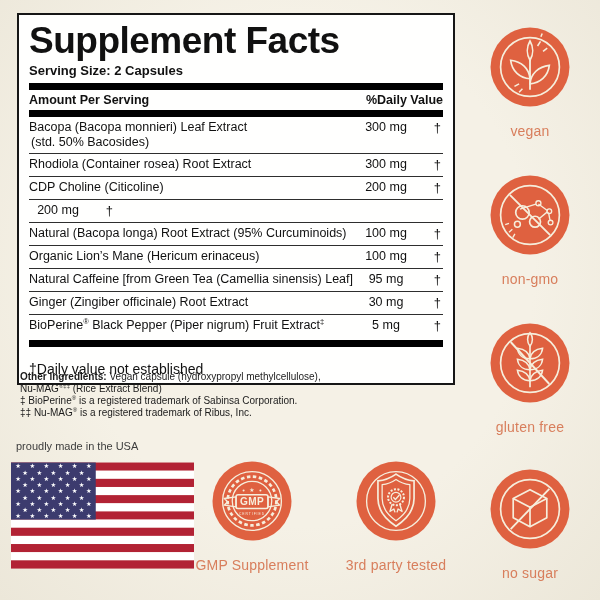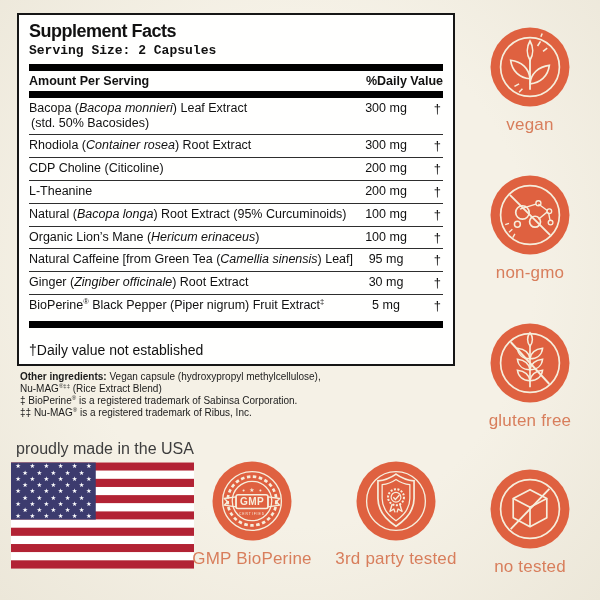--- a/index.html
+++ b/index.html
@@ -2,43 +2,43 @@
 <html><head>
 <meta charset="utf-8">
 <style>
   html,body{margin:0;padding:0;}
   .canvas{position:relative;width:600px;height:600px;overflow:hidden;
     background:radial-gradient(ellipse at 50% 45%, #f5f1e6 55%, #ece7d9 100%);
     font-family:"Liberation Sans", sans-serif; color:#111;}
   
   .facts-panel{position:absolute;left:17px;top:13px;width:438px;box-sizing:border-box;
     background:#fffffe;border:2px solid #161616;padding:6px 10px 4px 10px;}
-  .sf-title{font-size:18px;font-weight:bold;letter-spacing:-0.5px;line-height:1.02;margin:1px 0 3px 0;}
-  .sf-serving{font-size:13px;font-weight:bold;line-height:1.25;font-family:Liberation Mono, monospace;}
+  .sf-title{font-size:37px;font-weight:bold;letter-spacing:-0.5px;line-height:1.02;margin:1px 0 3px 0;}
+  .sf-serving{font-size:13px;font-weight:bold;line-height:1.25;}
   .thick-bar{height:7px;background:#000;margin-top:4px;}
   .sf-colhead{display:flex;justify-content:space-between;font-weight:bold;font-size:12.5px;padding:3px 0 3px 0;gap:20px;}
   .sf-row{display:flex;align-items:flex-start;font-size:12.5px;line-height:1.22;padding:3px 0;}
   .sf-row + .sf-row{border-top:1.5px solid #2e2e2e;}
   .sf-name{flex:1;padding-right:4px;}
   .sf-name2{padding-left:2px;}
   .sf-amt{width:58px;text-align:center;white-space:nowrap;}
   .sf-dv{width:26px;text-align:right;padding-right:2px;font-size:13px;}
   .sf-footnote{font-size:14px;padding:14px 0 2px 0;}
   sup{font-size:60%;vertical-align:super;line-height:0;}
-  .b{font-weight:bold;} .i{font-style:italic;}
+  .b{font-weight:bold;} .i{}
   
   .other-ing{position:absolute;left:20px;top:371px;width:446px;font-size:10px;line-height:1.2;color:#1b1b1b;}
   
-  .made-in{position:absolute;left:16px;top:440px;font-size:16px;color:#3d3d3d;}
+  .made-in{position:absolute;left:16px;top:440px;font-size:11px;color:#3d3d3d;}
   .flag{position:absolute;left:11px;top:461px;width:183px;height:109px;}
   .flag-star{font-size:6.6px;fill:#ffffff;text-anchor:middle;}
   
   .badge{position:absolute;text-align:center;}
   .badge svg{display:block;margin:0 auto;}
-  .badge-label{margin-top:6px;font-size:17px;color:#D87E5C;letter-spacing:0.2px;}
+  .badge-label{margin-top:14px;font-size:14px;color:#D87E5C;letter-spacing:0.2px;}
   .b-vegan{left:468px;top:25px;width:124px;}
   .b-nongmo{left:468px;top:173px;width:124px;}
   .b-gluten{left:462px;top:321px;width:136px;}
   .b-nosugar{left:468px;top:467px;width:124px;}
   .b-gmp{left:188px;top:459px;width:128px;}
   .b-3rd{left:328px;top:459px;width:136px;}
   .icon-stroke{stroke:#F6EEDC;fill:none;}
   .icon-fill{fill:#F6EEDC;}
   .seal-text{fill:#F6EEDC;font-weight:bold;font-size:12px;letter-spacing:0.5px;text-anchor:middle;}
   .seal-sub{fill:#F6EEDC;font-size:4px;letter-spacing:1.1px;text-anchor:middle;}
@@ -68,21 +68,20 @@
           <div class="sf-name"><span>Rhodiola (</span><span class="i">Container rosea</span><span>) Root Extract</span></div>
           <div class="sf-amt">300 mg</div>
           <div class="sf-dv">†</div>
         </div>
         <div class="sf-row">
           <div class="sf-name"><span>CDP Choline (Citicoline)</span></div>
           <div class="sf-amt">200 mg</div>
           <div class="sf-dv">†</div>
         </div>
         <div class="sf-row">
-          <div class="sf-name"><span>L-Theanine</span></div>
           <div class="sf-amt">200 mg</div>
           <div class="sf-dv">†</div>
         </div>
         <div class="sf-row">
           <div class="sf-name"><span>Natural (</span><span class="i">Bacopa longa</span><span>) Root Extract (95% Curcuminoids)</span></div>
           <div class="sf-amt">100 mg</div>
           <div class="sf-dv">†</div>
         </div>
         <div class="sf-row">
           <div class="sf-name"><span>Organic Lion’s Mane (</span><span class="i">Hericum erinaceus</span><span>)</span></div>
@@ -246,39 +245,39 @@
 
   <div class="badge b-nosugar">
     <svg width="84" height="84" viewBox="0 0 100 100">
       <circle cx="50" cy="50" r="47" fill="#DF6140"></circle>
       <circle class="icon-stroke" cx="50" cy="50" r="35" stroke-width="2"></circle>
       <path class="icon-stroke" d="M50 27 L70 37.5 L50 48 L30 37.5 Z" stroke-width="2" stroke-linejoin="round"></path>
       <path class="icon-stroke" d="M30 37.5 L30 60.5 L50 71 L50 48" stroke-width="2" stroke-linejoin="round"></path>
       <path class="icon-stroke" d="M70 37.5 L70 60.5 L50 71" stroke-width="2" stroke-linejoin="round"></path>
       <line class="icon-stroke" x1="73" y1="26" x2="27" y2="74" stroke-width="2.2"></line>
     </svg>
-    <div class="badge-label">no tested</div>
+    <div class="badge-label">no sugar</div>
   </div>
 
   <div class="badge b-gmp">
     <svg width="84" height="84" viewBox="0 0 100 100">
       <circle cx="50" cy="50" r="47" fill="#DF6140"></circle>
       <circle class="icon-stroke" cx="50" cy="50" r="35" stroke-width="1.6"></circle>
       <circle class="icon-stroke" cx="50" cy="50" r="29" stroke-width="3.2" stroke-dasharray="4.2 3"></circle>
       <circle class="icon-stroke" cx="50" cy="50" r="23.5" stroke-width="1.5"></circle>
       <text class="seal-star" x="50" y="39">★</text>
       <circle class="icon-fill" cx="40" cy="37.5" r="1.2"></circle>
       <circle class="icon-fill" cx="60" cy="37.5" r="1.2"></circle>
       <path class="icon-stroke" d="M31 45 L17 47 L21 51 L17 55 L31 57 Z" stroke-width="1.6" stroke-linejoin="round"></path>
       <path class="icon-stroke" d="M69 45 L83 47 L79 51 L83 55 L69 57 Z" stroke-width="1.6" stroke-linejoin="round"></path>
       <rect class="icon-stroke" x="31" y="42.5" width="38" height="16.5" rx="2.5" stroke-width="1.8"></rect>
       <text class="seal-text" x="50" y="55">GMP</text>
       <text class="seal-sub" x="50" y="66.5">CERTIFIED</text>
     </svg>
-    <div class="badge-label">GMP BioPerine</div>
+    <div class="badge-label">GMP Supplement</div>
   </div>
 
   <div class="badge b-3rd">
     <svg width="84" height="84" viewBox="0 0 100 100">
       <circle cx="50" cy="50" r="47" fill="#DF6140"></circle>
       <circle class="icon-stroke" cx="50" cy="50" r="35" stroke-width="1.6"></circle>
       <path class="icon-stroke" d="M50 18 C57 23 65 25.5 71.5 26 L71.5 47 C71.5 61 63 71.5 50 80 C37 71.5 28.5 61 28.5 47 L28.5 26 C35 25.5 43 23 50 18 Z" stroke-width="2"></path>
       <path class="icon-stroke" d="M50 24.5 C55.5 28.3 62 30.2 66.5 30.6 L66.5 47 C66.5 58.5 59.5 67 50 73.5 C40.5 67 33.5 58.5 33.5 47 L33.5 30.6 C38 30.2 44.5 28.3 50 24.5 Z" stroke-width="1.5"></path>
       <circle class="icon-stroke" cx="50" cy="45.5" r="9.5" stroke-width="2.4" stroke-dasharray="2.4 1.8"></circle>
       <circle class="icon-stroke" cx="50" cy="45.5" r="5.8" stroke-width="1.4"></circle>

